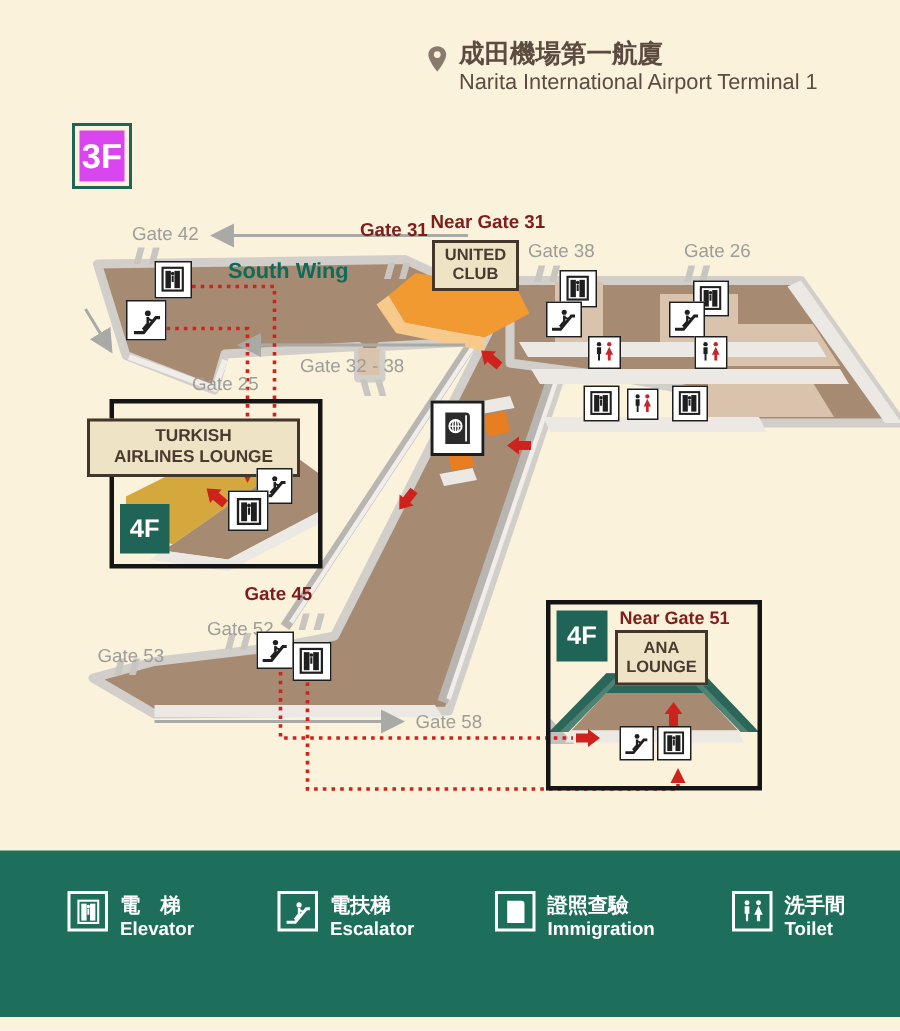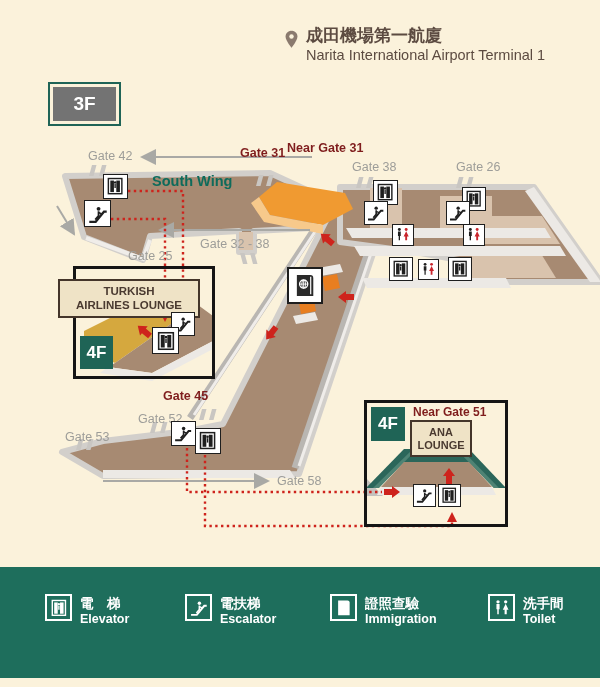--- a/index.html
+++ b/index.html
@@ -5,21 +5,21 @@
   html,body{margin:0;padding:0;}
   .page{position:relative;width:600px;height:687px;background:#FBF2DB;overflow:hidden;
         font-family:"Liberation Sans",sans-serif;}
   
   .hdr{position:absolute;left:284px;top:24px;}
   .hdr .pin{position:absolute;left:0;top:6px;width:15px;height:19px;color:#8A7A6E;}
   .hdr .zh{position:absolute;left:22px;top:0;font-size:17px;font-weight:bold;color:#5C4B41;white-space:nowrap;}
   .hdr .en{position:absolute;left:22px;top:23px;font-size:14.5px;font-weight:500;color:#5C4B41;white-space:nowrap;}
   
   .f3{position:absolute;left:48px;top:82px;border:2px solid #1F6456;padding:3px;background:#FBF2DB;}
-  .f3 .in{width:63px;height:34px;background:#737373;color:#fff;font-weight:bold;font-size:19px;
+  .f3 .in{width:30px;height:34px;background:#d946ef;color:#fff;font-weight:bold;font-size:23px;
           display:flex;align-items:center;justify-content:center;}
   .f4{position:absolute;background:#1F6456;color:#fff;font-weight:bold;font-size:17px;
       display:flex;align-items:center;justify-content:center;}
   
   .glabel{position:absolute;font-size:12.5px;color:#9D9D99;white-space:nowrap;}
   .glabel.red{color:#7f1d1d;font-weight:bold;}
   .wing{position:absolute;left:152px;top:129px;font-size:14.5px;font-weight:bold;color:#0E6B5B;margin-top:44px;}
   
   .lbox{position:absolute;background:#EFE3C6;border:2px solid #44352A;color:#4A3A30;font-weight:bold;
         text-align:center;display:flex;align-items:center;justify-content:center;line-height:1.15;box-sizing:border-box;}
@@ -190,20 +190,23 @@
   <div class="glabel" style="left:352px;top:160px">Gate 38</div>
   <div class="glabel" style="left:456px;top:160px">Gate 26</div>
   <div class="glabel" style="left:200px;top:237px">Gate 32 - 38</div>
   <div class="glabel" style="left:128px;top:249px">Gate 25</div>
   <div class="glabel red" style="left:163px;top:389px">Gate 45</div>
   <div class="glabel" style="left:138px;top:412px">Gate 52</div>
   <div class="glabel" style="left:65px;top:430px">Gate 53</div>
   <div class="glabel" style="left:277px;top:474px">Gate 58</div>
   <div class="glabel red" style="left:413px;top:405px;font-size:12px">Near Gate 51</div>
 
+  <div class="lbox" style="left:288px;top:160px;width:58px;height:34px;font-size:11px">
+    <span>UNITED CLUB</span>
+  </div>
   <div class="lbox" style="left:58px;top:279px;width:142px;height:39px;font-size:11.5px;flex-direction:column">
     <span>TURKISH</span>
     <span>AIRLINES LOUNGE</span>
   </div>
   <div class="lbox" style="left:410px;top:420px;width:62px;height:37px;font-size:11px;flex-direction:column">
     <span>ANA</span>
     <span>LOUNGE</span>
   </div>
 
   <div class="f4" style="left:80px;top:336px;width:33px;height:33px">4F</div>

